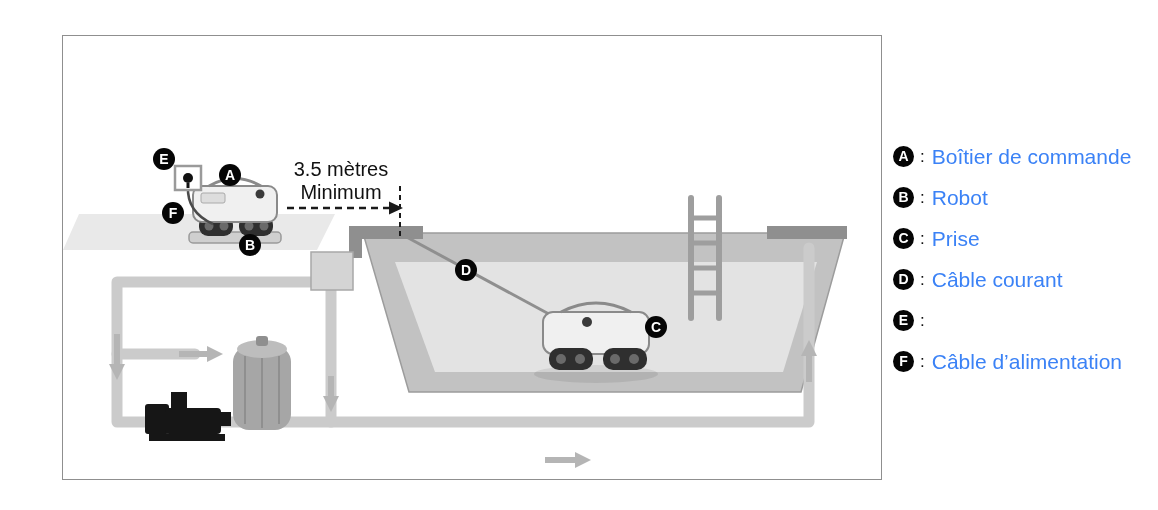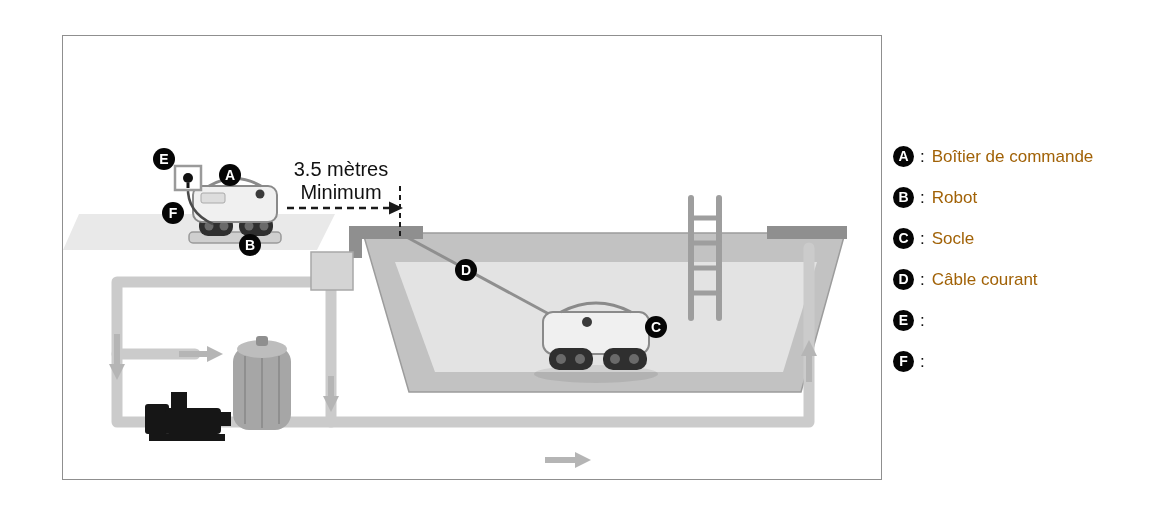--- a/index.html
+++ b/index.html
@@ -13,21 +13,21 @@
   .frame svg { display:block; }
 
   .legend { position:absolute; left:893px; top:146px; width:262px; }
   .legend-row { display:flex; align-items:center; height:21px; margin-bottom:20px; }
   .badge {
     width:21px; height:21px; border-radius:50%; background:#050505; color:#ffffff;
     font-weight:bold; font-size:14px; line-height:21px; text-align:center;
     display:flex; align-items:center; justify-content:center; flex:0 0 21px;
   }
   .sep { margin:0 7px 0 6px; font-size:17px; color:#111; }
-  .lbl { font-size:17px; color:#a16207; white-space:nowrap; }
+  .lbl { font-size:21px; color:#3b82f6; white-space:nowrap; }
 
   text { font-family:"Liberation Sans", sans-serif; }
   .dim-text { font-size:20px; fill:#111; }
   .badge-text { font-size:14px; font-weight:bold; fill:#ffffff; }
 </style>
 </head>
 <body>
 
 <div class="page">
 
@@ -166,30 +166,31 @@
       <span class="lbl">Boîtier de commande</span>
     </div>
     <div class="legend-row">
       <span class="badge">B</span>
       <span class="sep">:</span>
       <span class="lbl">Robot</span>
     </div>
     <div class="legend-row">
       <span class="badge">C</span>
       <span class="sep">:</span>
-      <span class="lbl">Socle</span>
+      <span class="lbl">Prise</span>
     </div>
     <div class="legend-row">
       <span class="badge">D</span>
       <span class="sep">:</span>
       <span class="lbl">Câble courant</span>
     </div>
     <div class="legend-row">
       <span class="badge">E</span>
       <span class="sep">:</span>
     </div>
     <div class="legend-row">
       <span class="badge">F</span>
       <span class="sep">:</span>
+      <span class="lbl">Câble d’alimentation</span>
     </div>
   </div>
 
 </div>
 
 </body></html>

